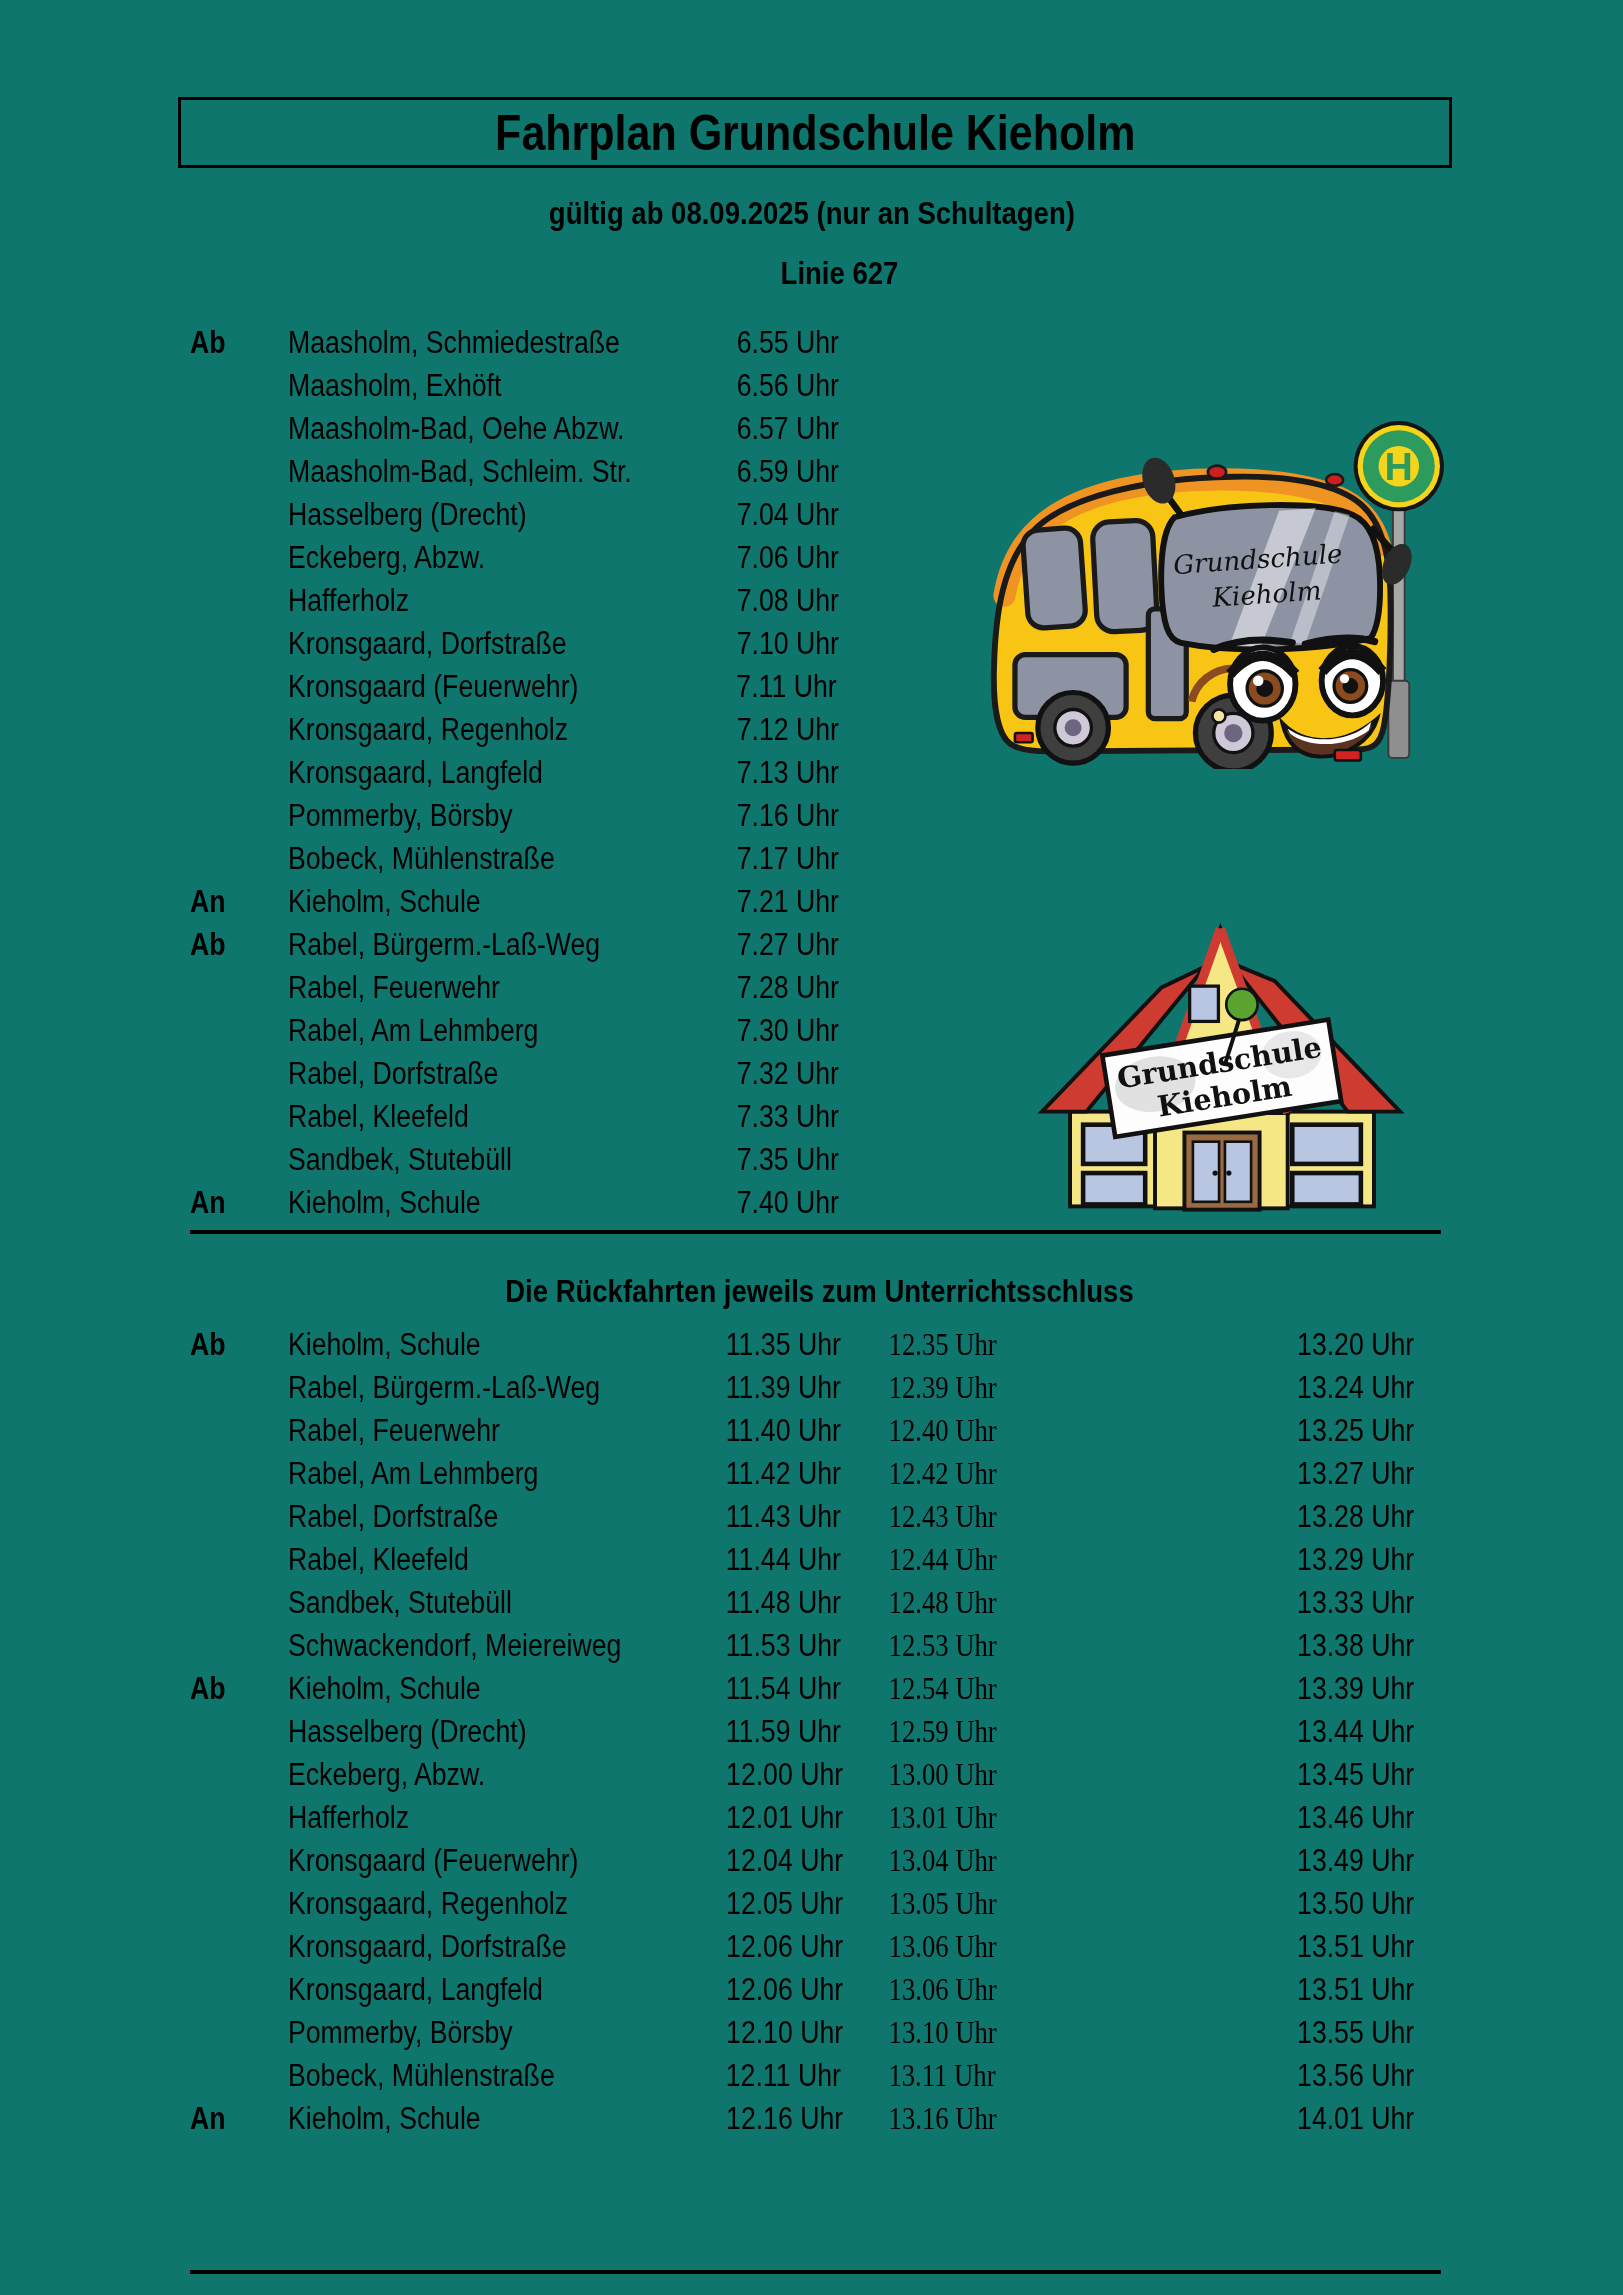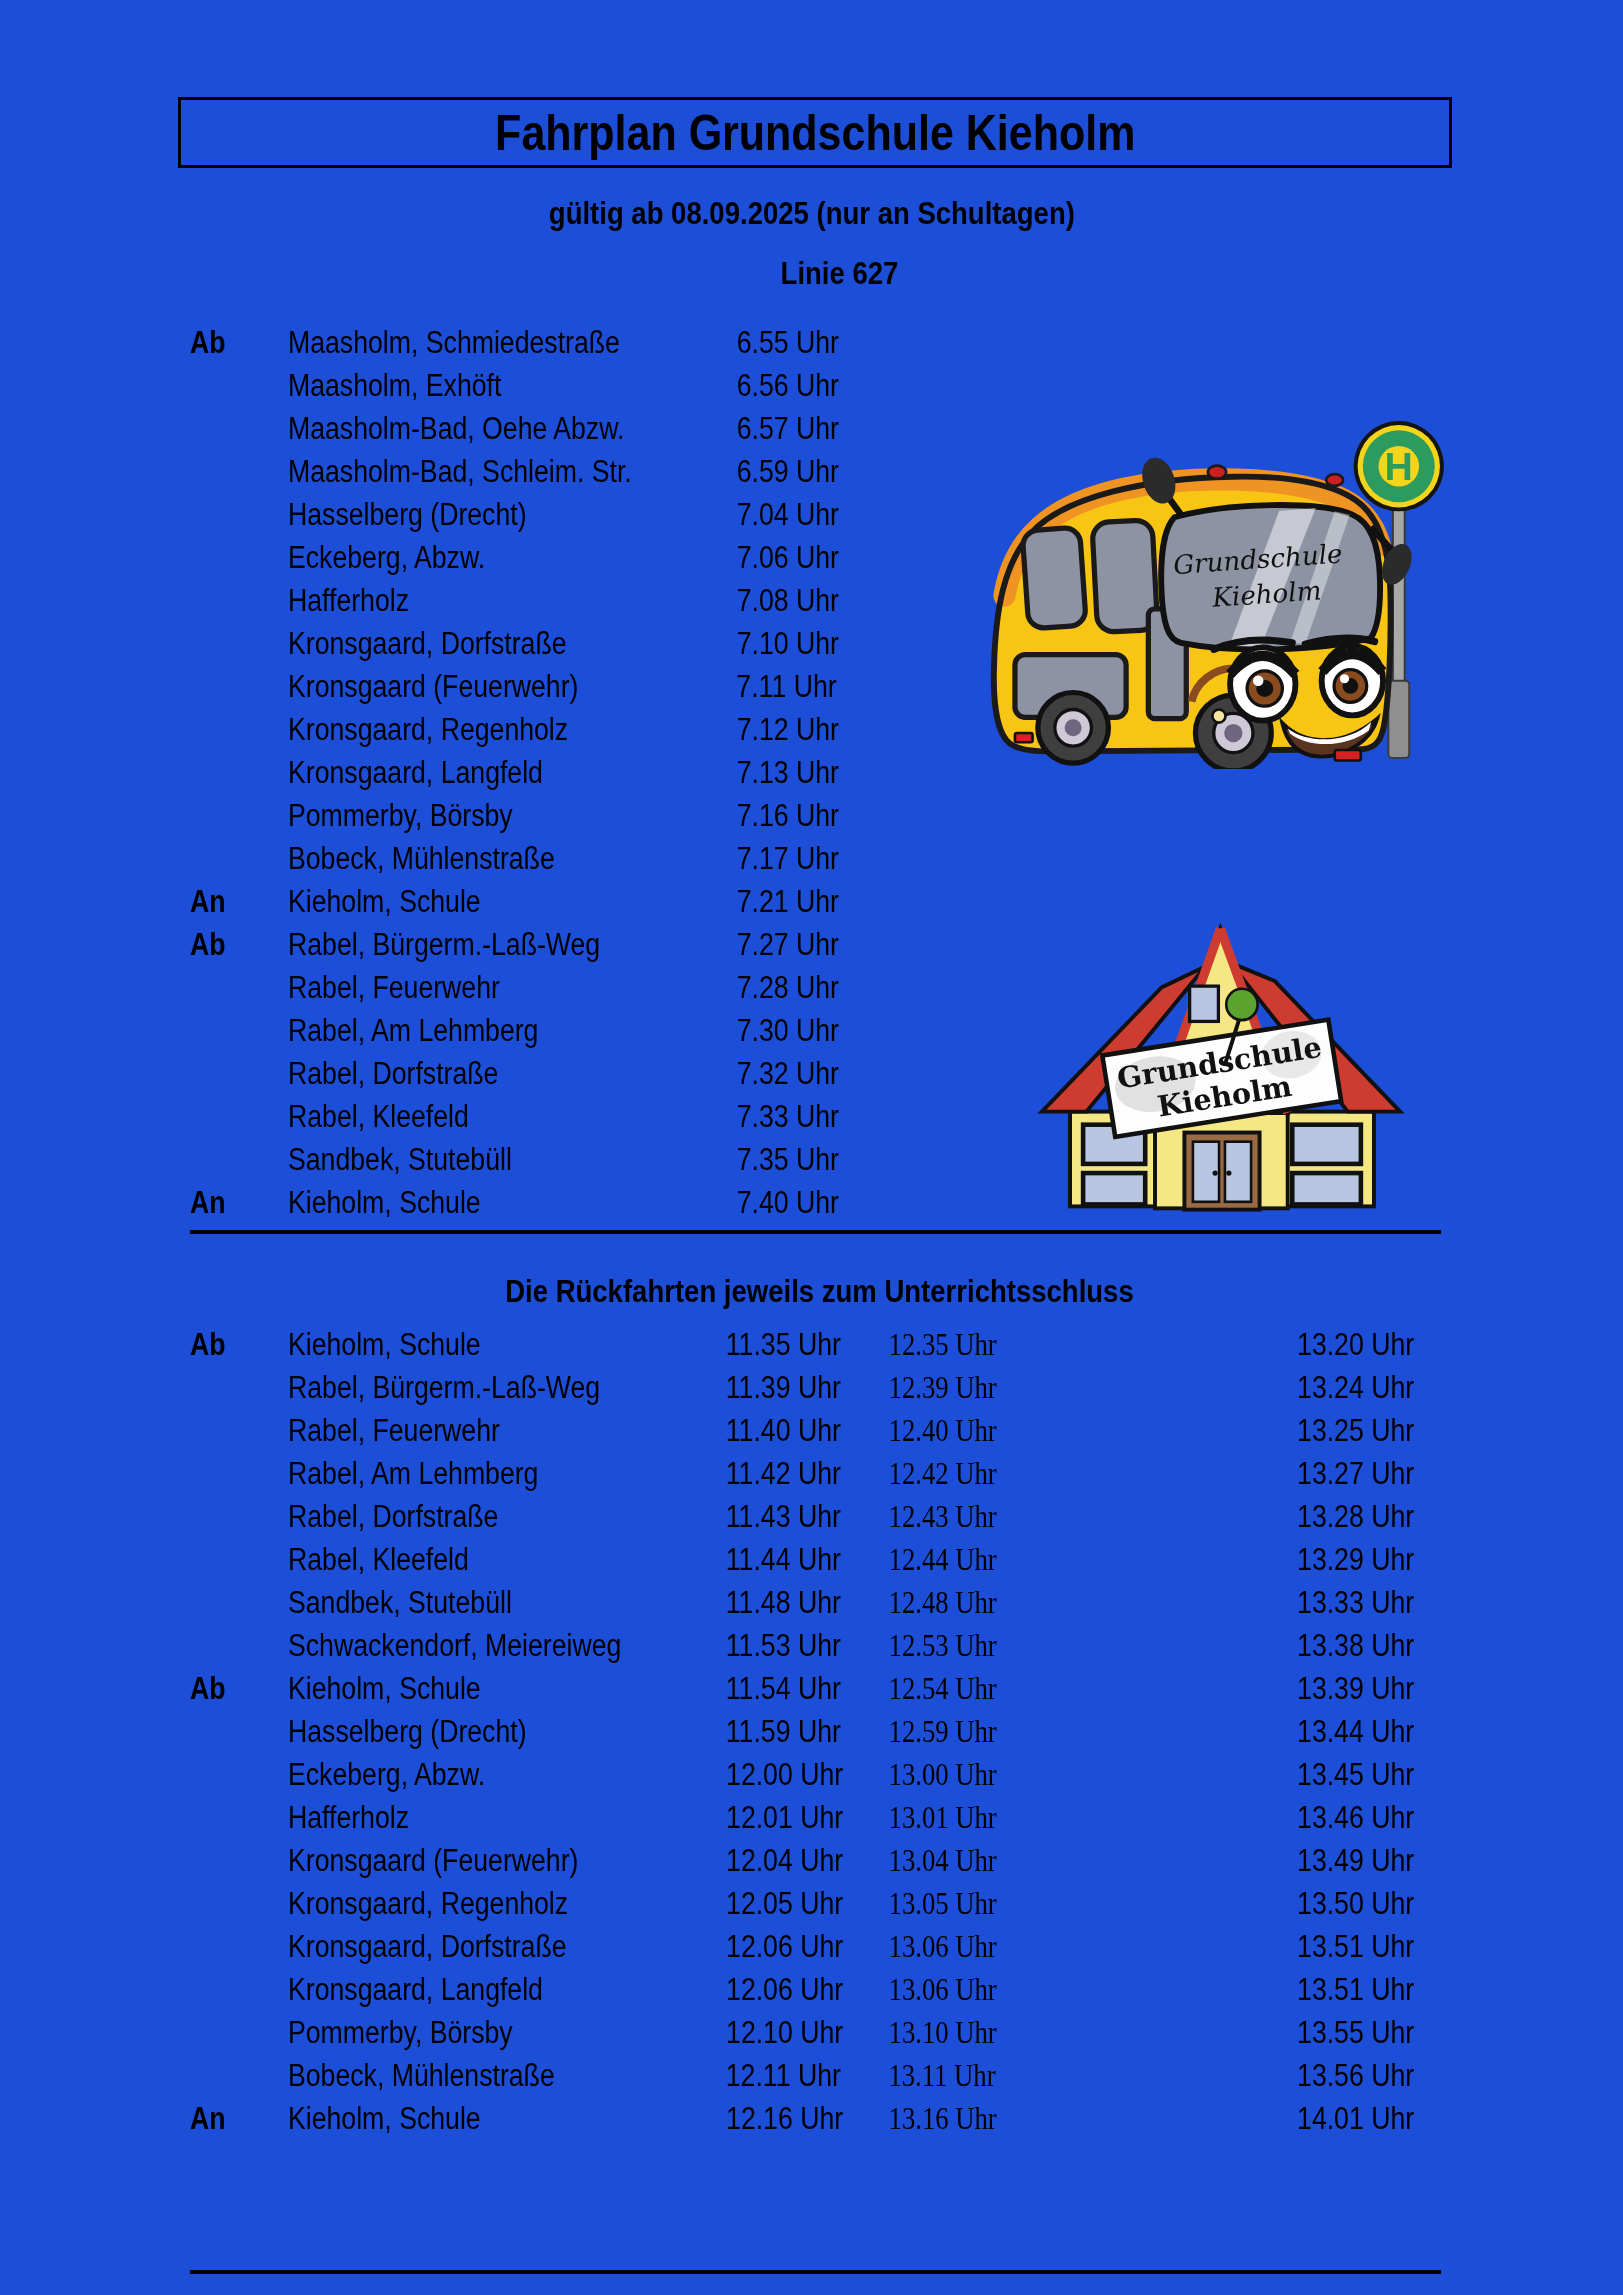--- a/index.html
+++ b/index.html
@@ -1,17 +1,17 @@
 <!DOCTYPE html>
 <html style="--c-bus-yellow: #F8C514; --c-bus-roof: #EF9422; --c-window: #8D93A3; --c-sign-green: #2E9B5E; --c-sign-yellow: #F5D41C; --c-roof: #CE3B30; --c-wall: #F5E784; --c-swindow: #B9C6E2; --c-door: #9A6A42; --c-pin: #5AA32E;font-size:10.5px"><head>
 <meta charset="utf-8">
 <style>
   html,body{margin:0;padding:0;background:#ffffff;}
   .page{
-    position:relative;width:1623px;height:2295px;background:#1d4ed8;
+    position:relative;width:1623px;height:2295px;background:#0f766e;
     font-family:"Liberation Sans",sans-serif;color:#000;overflow:hidden;
   }
   .cond{display:inline-block;transform:scaleX(0.86);}
   .cond-l{transform-origin:left center;}
   .cond-r{transform-origin:right center;}
   .cond-c{transform-origin:center center;}
   .title-box{
     position:absolute;left:178px;top:97px;width:1268px;height:65px;
     border:3.9px solid #000;display:flex;align-items:center;justify-content:center;
   }

